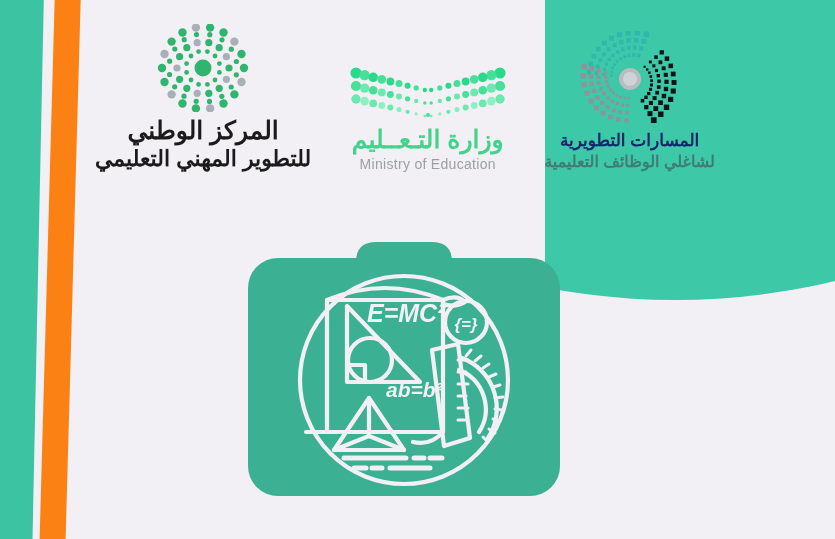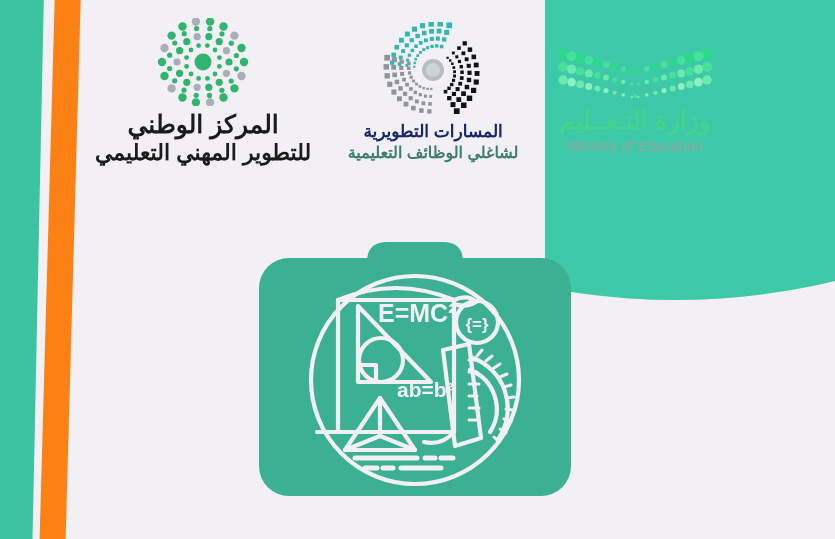--- a/index.html
+++ b/index.html
@@ -59,21 +59,21 @@
   }
 
   
   .logo-row {
     position: absolute;
     left: 95px;
     top: 12px;
     width: 620px;
     height: 160px;
     display: flex;
-    align-items: center;
+    align-items: flex-end;
     justify-content: space-between;
   }
   .logo-block {
     display: flex;
     flex-direction: column;
     align-items: center;
   }
   .logo-mark { display: block; }
   .logo-text-ar {
     font-weight: bold;
@@ -97,24 +97,25 @@
   .l2-sub   { font-size: 14px; color: #9AA0A6; margin-top: 2px; letter-spacing: .3px; }
 
   
   .l3-title { font-size: 17px; color: #16266B; margin-top: 4px; }
   .l3-sub   { font-size: 16px; color: #3E7E72; font-weight: bold;
               direction: rtl; margin-top: 2px; }
 
   
   .briefcase-wrap {
     position: absolute;
-    left: 255px;
+    left: 244px;
     top: 210px;
     width: 320px;
     height: 300px;
+    font-style: italic;
   }
 </style>
 </head>
 <body>
 
 <div id="slide">
 
   <div class="arc-teal-mask">
     <div class="arc-teal-right"></div>
   </div>
@@ -185,20 +186,84 @@
             <circle cx="38.9" cy="3.6" r="4.2" fill="#A9AFB6"></circle>
             <circle cx="53.1" cy="3.6" r="4.2" fill="#2FB56E"></circle>
             <circle cx="66.5" cy="8.5" r="4.2" fill="#2FB56E"></circle>
             <circle cx="77.4" cy="17.6" r="4.2" fill="#A9AFB6"></circle>
             <circle cx="84.5" cy="30.0" r="4.2" fill="#2FB56E"></circle>
           </g>
         <circle cx="46" cy="44" r="8.5" fill="#2FB56E"></circle>
       </svg>
       <div class="logo-text-ar l1-title">المركز الوطني</div>
       <div class="logo-text-ar l1-sub">للتطوير المهني التعليمي</div>
+    </div>
+
+    <div class="logo-block" style="margin-top:14px;">
+      <svg class="logo-mark" width="160" height="56" viewBox="0 0 160 56">
+        <g id="wing">
+            <circle cx="8.0" cy="10.0" r="5.6" fill="#2BD98A"></circle>
+            <circle cx="8.0" cy="23.0" r="5.1" fill="#46E09B"></circle>
+            <circle cx="8.0" cy="36.0" r="4.7" fill="#6BE9AF"></circle>
+            <circle cx="16.6" cy="12.1" r="5.2" fill="#46E09B"></circle>
+            <circle cx="16.6" cy="25.1" r="4.7" fill="#6BE9AF"></circle>
+            <circle cx="16.6" cy="38.1" r="4.3" fill="#8FEFC4"></circle>
+            <circle cx="25.2" cy="14.3" r="4.8" fill="#2BD98A"></circle>
+            <circle cx="25.2" cy="27.3" r="4.3" fill="#46E09B"></circle>
+            <circle cx="25.2" cy="40.3" r="3.9" fill="#6BE9AF"></circle>
+            <circle cx="33.8" cy="16.4" r="4.3" fill="#46E09B"></circle>
+            <circle cx="33.8" cy="29.4" r="3.9" fill="#6BE9AF"></circle>
+            <circle cx="33.8" cy="42.4" r="3.4" fill="#8FEFC4"></circle>
+            <circle cx="42.4" cy="18.5" r="3.9" fill="#2BD98A"></circle>
+            <circle cx="42.4" cy="31.5" r="3.4" fill="#46E09B"></circle>
+            <circle cx="42.4" cy="44.5" r="3.0" fill="#6BE9AF"></circle>
+            <circle cx="51.0" cy="20.6" r="3.5" fill="#46E09B"></circle>
+            <circle cx="51.0" cy="33.6" r="3.0" fill="#6BE9AF"></circle>
+            <circle cx="51.0" cy="46.6" r="2.6" fill="#8FEFC4"></circle>
+            <circle cx="59.6" cy="22.8" r="3.0" fill="#2BD98A"></circle>
+            <circle cx="59.6" cy="35.8" r="2.6" fill="#46E09B"></circle>
+            <circle cx="59.6" cy="48.8" r="2.1" fill="#6BE9AF"></circle>
+            <circle cx="68.2" cy="24.9" r="2.6" fill="#46E09B"></circle>
+            <circle cx="68.2" cy="37.9" r="2.2" fill="#6BE9AF"></circle>
+            <circle cx="68.2" cy="50.9" r="1.7" fill="#8FEFC4"></circle>
+            <circle cx="76.8" cy="27.0" r="2.2" fill="#2BD98A"></circle>
+            <circle cx="76.8" cy="40.0" r="1.7" fill="#46E09B"></circle>
+            <circle cx="76.8" cy="53.0" r="1.3" fill="#6BE9AF"></circle>
+            <circle cx="152.0" cy="10.0" r="5.6" fill="#2BD98A"></circle>
+            <circle cx="152.0" cy="23.0" r="5.1" fill="#46E09B"></circle>
+            <circle cx="152.0" cy="36.0" r="4.7" fill="#6BE9AF"></circle>
+            <circle cx="143.4" cy="12.1" r="5.2" fill="#46E09B"></circle>
+            <circle cx="143.4" cy="25.1" r="4.7" fill="#6BE9AF"></circle>
+            <circle cx="143.4" cy="38.1" r="4.3" fill="#8FEFC4"></circle>
+            <circle cx="134.8" cy="14.3" r="4.8" fill="#2BD98A"></circle>
+            <circle cx="134.8" cy="27.3" r="4.3" fill="#46E09B"></circle>
+            <circle cx="134.8" cy="40.3" r="3.9" fill="#6BE9AF"></circle>
+            <circle cx="126.2" cy="16.4" r="4.3" fill="#46E09B"></circle>
+            <circle cx="126.2" cy="29.4" r="3.9" fill="#6BE9AF"></circle>
+            <circle cx="126.2" cy="42.4" r="3.4" fill="#8FEFC4"></circle>
+            <circle cx="117.6" cy="18.5" r="3.9" fill="#2BD98A"></circle>
+            <circle cx="117.6" cy="31.5" r="3.4" fill="#46E09B"></circle>
+            <circle cx="117.6" cy="44.5" r="3.0" fill="#6BE9AF"></circle>
+            <circle cx="109.0" cy="20.6" r="3.5" fill="#46E09B"></circle>
+            <circle cx="109.0" cy="33.6" r="3.0" fill="#6BE9AF"></circle>
+            <circle cx="109.0" cy="46.6" r="2.6" fill="#8FEFC4"></circle>
+            <circle cx="100.4" cy="22.8" r="3.0" fill="#2BD98A"></circle>
+            <circle cx="100.4" cy="35.8" r="2.6" fill="#46E09B"></circle>
+            <circle cx="100.4" cy="48.8" r="2.1" fill="#6BE9AF"></circle>
+            <circle cx="91.8" cy="24.9" r="2.6" fill="#46E09B"></circle>
+            <circle cx="91.8" cy="37.9" r="2.2" fill="#6BE9AF"></circle>
+            <circle cx="91.8" cy="50.9" r="1.7" fill="#8FEFC4"></circle>
+            <circle cx="83.2" cy="27.0" r="2.2" fill="#2BD98A"></circle>
+            <circle cx="83.2" cy="40.0" r="1.7" fill="#46E09B"></circle>
+            <circle cx="83.2" cy="53.0" r="1.3" fill="#6BE9AF"></circle>
+            <circle cx="80" cy="52" r="2" fill="#46E09B"></circle>
+          </g>
+      </svg>
+      <div class="logo-text-ar l2-title">وزارة التـعــليم</div>
+      <div class="logo-text-sub l2-sub">Ministry of Education</div>
     </div>
 
     <div class="logo-block">
       <svg class="logo-mark" width="116" height="96" viewBox="0 0 116 96">
         <g id="tris">
             <rect x="38.2" y="43.6" width="2.2" height="2.2" fill="#2FB8AE"></rect>
             <rect x="30.5" y="41.9" width="2.9" height="2.9" fill="#2FB8AE"></rect>
             <rect x="22.7" y="40.3" width="3.6" height="3.6" fill="#2FB8AE"></rect>
             <rect x="15.0" y="38.6" width="4.3" height="4.3" fill="#2FB8AE"></rect>
             <rect x="38.5" y="39.7" width="2.4" height="2.4" fill="#2FB8AE"></rect>
@@ -318,84 +383,20 @@
             <rect x="16.9" y="35.1" width="5.0" height="5.0" fill="#8E9499"></rect>
             <rect x="9.3" y="32.9" width="5.7" height="5.7" fill="#8E9499"></rect>
           </g>
         <circle cx="58" cy="48" r="11" fill="#B9BDC2"></circle>
         <circle cx="58" cy="48" r="7" fill="#CFD3D7"></circle>
       </svg>
       <div class="logo-text-ar l3-title">المسارات التطويرية</div>
       <div class="logo-text-ar l3-sub">لشاغلي الوظائف التعليمية</div>
     </div>
 
-    <div class="logo-block" style="margin-top:14px;">
-      <svg class="logo-mark" width="160" height="56" viewBox="0 0 160 56">
-        <g id="wing">
-            <circle cx="8.0" cy="10.0" r="5.6" fill="#2BD98A"></circle>
-            <circle cx="8.0" cy="23.0" r="5.1" fill="#46E09B"></circle>
-            <circle cx="8.0" cy="36.0" r="4.7" fill="#6BE9AF"></circle>
-            <circle cx="16.6" cy="12.1" r="5.2" fill="#46E09B"></circle>
-            <circle cx="16.6" cy="25.1" r="4.7" fill="#6BE9AF"></circle>
-            <circle cx="16.6" cy="38.1" r="4.3" fill="#8FEFC4"></circle>
-            <circle cx="25.2" cy="14.3" r="4.8" fill="#2BD98A"></circle>
-            <circle cx="25.2" cy="27.3" r="4.3" fill="#46E09B"></circle>
-            <circle cx="25.2" cy="40.3" r="3.9" fill="#6BE9AF"></circle>
-            <circle cx="33.8" cy="16.4" r="4.3" fill="#46E09B"></circle>
-            <circle cx="33.8" cy="29.4" r="3.9" fill="#6BE9AF"></circle>
-            <circle cx="33.8" cy="42.4" r="3.4" fill="#8FEFC4"></circle>
-            <circle cx="42.4" cy="18.5" r="3.9" fill="#2BD98A"></circle>
-            <circle cx="42.4" cy="31.5" r="3.4" fill="#46E09B"></circle>
-            <circle cx="42.4" cy="44.5" r="3.0" fill="#6BE9AF"></circle>
-            <circle cx="51.0" cy="20.6" r="3.5" fill="#46E09B"></circle>
-            <circle cx="51.0" cy="33.6" r="3.0" fill="#6BE9AF"></circle>
-            <circle cx="51.0" cy="46.6" r="2.6" fill="#8FEFC4"></circle>
-            <circle cx="59.6" cy="22.8" r="3.0" fill="#2BD98A"></circle>
-            <circle cx="59.6" cy="35.8" r="2.6" fill="#46E09B"></circle>
-            <circle cx="59.6" cy="48.8" r="2.1" fill="#6BE9AF"></circle>
-            <circle cx="68.2" cy="24.9" r="2.6" fill="#46E09B"></circle>
-            <circle cx="68.2" cy="37.9" r="2.2" fill="#6BE9AF"></circle>
-            <circle cx="68.2" cy="50.9" r="1.7" fill="#8FEFC4"></circle>
-            <circle cx="76.8" cy="27.0" r="2.2" fill="#2BD98A"></circle>
-            <circle cx="76.8" cy="40.0" r="1.7" fill="#46E09B"></circle>
-            <circle cx="76.8" cy="53.0" r="1.3" fill="#6BE9AF"></circle>
-            <circle cx="152.0" cy="10.0" r="5.6" fill="#2BD98A"></circle>
-            <circle cx="152.0" cy="23.0" r="5.1" fill="#46E09B"></circle>
-            <circle cx="152.0" cy="36.0" r="4.7" fill="#6BE9AF"></circle>
-            <circle cx="143.4" cy="12.1" r="5.2" fill="#46E09B"></circle>
-            <circle cx="143.4" cy="25.1" r="4.7" fill="#6BE9AF"></circle>
-            <circle cx="143.4" cy="38.1" r="4.3" fill="#8FEFC4"></circle>
-            <circle cx="134.8" cy="14.3" r="4.8" fill="#2BD98A"></circle>
-            <circle cx="134.8" cy="27.3" r="4.3" fill="#46E09B"></circle>
-            <circle cx="134.8" cy="40.3" r="3.9" fill="#6BE9AF"></circle>
-            <circle cx="126.2" cy="16.4" r="4.3" fill="#46E09B"></circle>
-            <circle cx="126.2" cy="29.4" r="3.9" fill="#6BE9AF"></circle>
-            <circle cx="126.2" cy="42.4" r="3.4" fill="#8FEFC4"></circle>
-            <circle cx="117.6" cy="18.5" r="3.9" fill="#2BD98A"></circle>
-            <circle cx="117.6" cy="31.5" r="3.4" fill="#46E09B"></circle>
-            <circle cx="117.6" cy="44.5" r="3.0" fill="#6BE9AF"></circle>
-            <circle cx="109.0" cy="20.6" r="3.5" fill="#46E09B"></circle>
-            <circle cx="109.0" cy="33.6" r="3.0" fill="#6BE9AF"></circle>
-            <circle cx="109.0" cy="46.6" r="2.6" fill="#8FEFC4"></circle>
-            <circle cx="100.4" cy="22.8" r="3.0" fill="#2BD98A"></circle>
-            <circle cx="100.4" cy="35.8" r="2.6" fill="#46E09B"></circle>
-            <circle cx="100.4" cy="48.8" r="2.1" fill="#6BE9AF"></circle>
-            <circle cx="91.8" cy="24.9" r="2.6" fill="#46E09B"></circle>
-            <circle cx="91.8" cy="37.9" r="2.2" fill="#6BE9AF"></circle>
-            <circle cx="91.8" cy="50.9" r="1.7" fill="#8FEFC4"></circle>
-            <circle cx="83.2" cy="27.0" r="2.2" fill="#2BD98A"></circle>
-            <circle cx="83.2" cy="40.0" r="1.7" fill="#46E09B"></circle>
-            <circle cx="83.2" cy="53.0" r="1.3" fill="#6BE9AF"></circle>
-            <circle cx="80" cy="52" r="2" fill="#46E09B"></circle>
-          </g>
-      </svg>
-      <div class="logo-text-ar l2-title">وزارة التـعــليم</div>
-      <div class="logo-text-sub l2-sub">Ministry of Education</div>
-    </div>
-
   </div>
 
   <div class="briefcase-wrap">
     <svg width="320" height="300" viewBox="0 0 320 300">
 
       <path d="M112 52 q0 -20 20 -20 h56 q20 0 20 20 v22 h-20 v-16 q0 -6 -6 -6 h-44 q-6 0 -6 6 v16 h-20 z" fill="#3BB093"></path>
 
       <rect x="4" y="48" width="312" height="238" rx="30" ry="30" fill="#3BB093"></rect>
 
       <g stroke="#F2F0F4" fill="none" stroke-width="4.2" stroke-linecap="round" stroke-linejoin="round">

